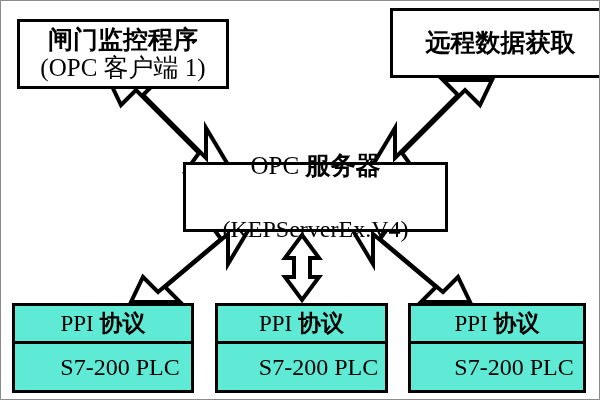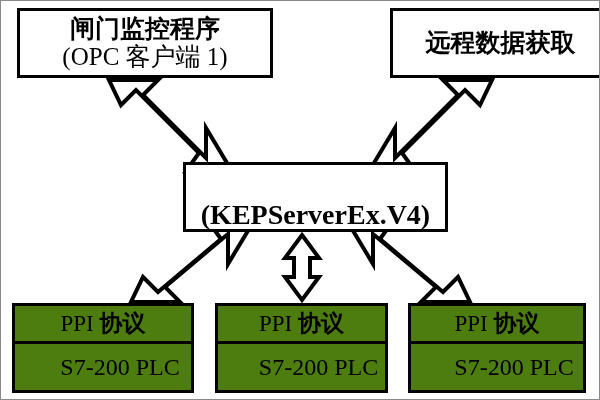--- a/index.html
+++ b/index.html
@@ -33,36 +33,36 @@
     align-items: stretch;
     justify-content: center;
   }
   .node-line {
     text-align: center;
     color: #000000;
     white-space: nowrap;
     line-height: 1.12;
   }
   
-  #client-1-box { left: 17px; top: 8px; width: 256px; height: 70px; }
+  #client-1-box { left: 17px; top: 19px; width: 212px; height: 70px; }
   #client-2-box { left: 390px; top: 8px; width: 221px; height: 70px; }
   .client-line-1 { font-size: 25px; font-weight: 700; letter-spacing: 0px; }
   .client-line-2 { font-size: 25px; font-weight: 400; }
 
   
   #opc-server-box { left: 183px; top: 162px; width: 265px; height: 70px; }
   .server-line-1 { font-size: 25px; font-weight: 400; }
   .server-line-1 .cjk { font-weight: 700; }
-  .server-line-2 { font-size: 28px; font-weight: 700; margin-top: 36px; }
+  .server-line-2 { font-size: 24px; font-weight: 400; margin-top: 36px; }
 
   
   .plc-box {
     position: absolute;
     box-sizing: border-box;
-    background: #4d7c0f;
+    background: #5eead4;
     border: 3px solid #000000;
     display: flex;
     flex-direction: column;
   }
   .plc-top {
     flex: 0 0 35px;
     border-bottom: 3px solid #000000;
     display: flex;
     align-items: center;
     justify-content: center;
@@ -113,20 +113,21 @@
   <div class="node-box" id="client-1-box">
     <div class="node-line client-line-1">闸门监控程序</div>
     <div class="node-line client-line-2">(OPC 客户端 1)</div>
   </div>
 
   <div class="node-box" id="client-2-box">
     <div class="node-line client-line-1">远程数据获取</div>
   </div>
 
   <div class="node-box" id="opc-server-box">
+    <div class="node-line server-line-1"><span>OPC </span><span class="cjk">服务器</span></div>
     <div class="node-line server-line-2">(KEPServerEx.V4)</div>
   </div>
 
   <div class="plc-box" id="plc-box-1">
     <div class="plc-top">
       <div class="node-line plc-protocol"><span>PPI </span><span class="cjk">协议</span></div>
     </div>
     <div class="plc-bottom">
       <div class="node-line plc-model">S7-200 PLC</div>
     </div>

